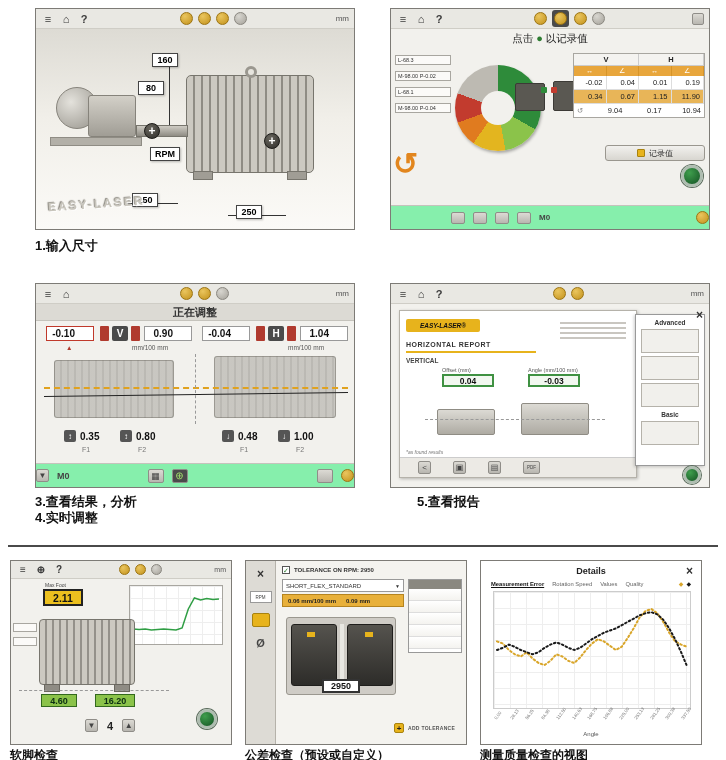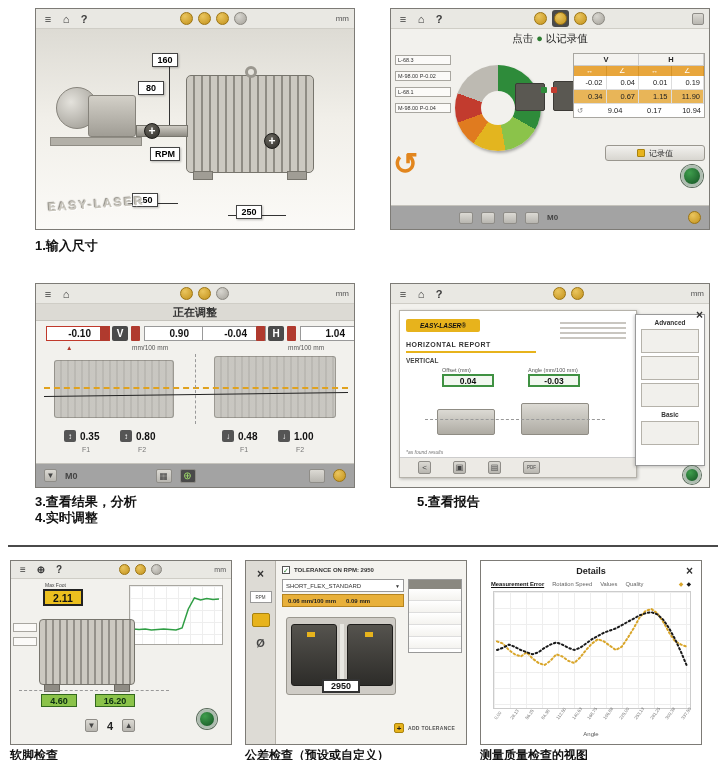--- a/index.html
+++ b/index.html
@@ -13,21 +13,21 @@
   
   .tbar{position:absolute;left:0;right:0;top:0;height:20px;background:#e9e8e3;border-bottom:1px solid #cfcdc6;display:flex;align-items:center;gap:4px;padding:0 5px;z-index:5;}
   .ti{width:14px;height:14px;display:flex;align-items:center;justify-content:center;font-size:11px;color:#3a3a3a;font-weight:bold;}
   .tbar-c{flex:1;display:flex;justify-content:center;align-items:center;gap:5px;}
   .yc{width:13px;height:13px;border-radius:50%;background:radial-gradient(circle at 35% 30%,#eac55e,#c3921c);border:1px solid #9c7413;}
   .gc{width:13px;height:13px;border-radius:50%;background:radial-gradient(circle at 35% 30%,#d8d6d0,#a5a29a);border:1px solid #8a8780;}
   .hl{background:#4a4a4a;border-radius:3px;padding:2px;display:flex;}
   .unitlabel{font-size:8px;color:#555;}
   .sq{background:linear-gradient(#dcdad4,#b8b6b0);border:1px solid #8f8d88;border-radius:2px;display:flex;align-items:center;justify-content:center;color:#444;}
   .gbtn{position:absolute;border-radius:50%;background:radial-gradient(circle at 35% 30%,#3f9e4d,#145223);border:3px solid #aebdb0;box-shadow:0 0 0 1px #5a6b5c;}
-  .band{position:absolute;left:0;right:0;bottom:0;height:24px;background:#a3a3a3;border-top:1px solid #c5c3bc;display:flex;align-items:center;gap:8px;padding:0 8px;}
+  .band{position:absolute;left:0;right:0;bottom:0;height:24px;background:#86efac;border-top:1px solid #c5c3bc;display:flex;align-items:center;gap:8px;padding:0 0;}
   
   .scene1{position:absolute;left:0;right:0;top:20px;bottom:0;background:linear-gradient(180deg,#dddbd4 0%,#f1efe9 45%,#fbfaf7 100%);}
   .dim{position:absolute;background:#fff;border:1px solid #444;font-size:9px;font-weight:bold;text-align:center;padding:1px 4px;box-shadow:1px 1px 2px rgba(0,0,0,.25);min-width:26px;}
   .dline{position:absolute;background:#333;}
   .plusbtn{position:absolute;width:16px;height:16px;border-radius:50%;background:radial-gradient(circle at 35% 30%,#6a675f,#2e2c28);color:#fff;display:flex;align-items:center;justify-content:center;font-size:12px;font-weight:bold;border:1px solid #1c1b18;z-index:3;}
   .pump-c{position:absolute;left:20px;top:58px;width:42px;height:42px;border-radius:50%;background:radial-gradient(circle at 35% 35%,#e4e2dc,#96938b);border:1px solid #86837b;}
   .pump-b{position:absolute;left:52px;top:66px;width:48px;height:42px;background:linear-gradient(#d3d0c8,#a09d95);border:1px solid #86837b;border-radius:3px;}
   .pump-base{position:absolute;left:14px;top:108px;width:92px;height:9px;background:#b3b0a8;border:1px solid #8f8c84;}
   .motor1{position:absolute;left:150px;top:46px;width:128px;height:98px;background:repeating-linear-gradient(90deg,#ccc9c1 0 6px,#8f8c84 6px 8px);border:1px solid #777младfff;border:1px solid #77756d;border-radius:5px;}
   .motor1 .eye{position:absolute;left:58px;top:-10px;width:12px;height:12px;border:3px solid #9a978f;border-radius:50%;background:transparent;}
@@ -49,21 +49,21 @@
   .t2 .tsub span{background:#e8a63c;color:#fff;text-align:center;border-right:1px solid #d69428;font-size:7px;padding:1px 0;}
   .t2 .tdata span{text-align:right;padding:2px 3px;border-right:1px solid #ddd;border-bottom:1px solid #ddd;}
   .t2 .orange span{background:#e8b558;}
   .t2 .tfoot{display:grid;grid-template-columns:12px 1fr 1fr 1fr;}
   .t2 .tfoot span{text-align:right;padding:2px 3px;}
   .recbtn{position:absolute;left:214px;top:136px;width:100px;height:16px;background:linear-gradient(#f2f1ee,#d8d6d0);border:1px solid #9a978f;border-radius:3px;display:flex;align-items:center;justify-content:center;gap:4px;font-size:8px;color:#333;}
   .recbtn .ybx{width:8px;height:8px;background:#e7b31c;border:1px solid #a8820f;border-radius:1px;}
   .backarrow{position:absolute;left:2px;top:140px;font-size:30px;font-weight:bold;color:#e2861e;line-height:1;}
   
   .titlebar{position:absolute;left:0;right:0;top:20px;height:17px;background:#dcdad4;border-bottom:1px solid #c5c3bc;display:flex;align-items:center;justify-content:center;font-size:11px;font-weight:bold;color:#333;}
-  .nbox{position:absolute;width:64px;height:15px;background:#fff;border:1px solid #999;font-size:10px;font-weight:bold;color:#111;display:flex;align-items:center;justify-content:flex-end;padding-right:18px;}
+  .nbox{position:absolute;width:48px;height:15px;background:#fff;border:1px solid #999;font-size:10px;font-weight:bold;color:#111;display:flex;align-items:center;justify-content:flex-end;padding-right:18px;}
   .nbox.alert{border:1px solid #c0392b;}
   .vbadge{position:absolute;width:16px;height:15px;background:#4a4a4a;color:#fff;font-weight:bold;font-size:10px;display:flex;align-items:center;justify-content:center;border-radius:2px;}
   .rchip{position:absolute;width:9px;height:15px;background:#b03a2e;border-radius:1px;}
   .unitsm{position:absolute;font-size:6.5px;color:#555;}
   .sil{position:absolute;background:repeating-linear-gradient(90deg,rgba(150,148,140,.45) 0 5px,rgba(120,118,110,.45) 5px 7px);border:1px solid rgba(110,108,100,.5);border-radius:3px;}
   .dashline{position:absolute;border-top:2px dashed #e0a21f;}
   .solidline{position:absolute;border-top:1px solid #222;}
   .vdash{position:absolute;border-left:1px dashed #999;}
   .fico{position:absolute;width:12px;height:12px;background:#555;color:#fff;font-size:8px;display:flex;align-items:center;justify-content:center;border-radius:2px;}
   .fval{position:absolute;font-size:10px;font-weight:bold;color:#111;}

